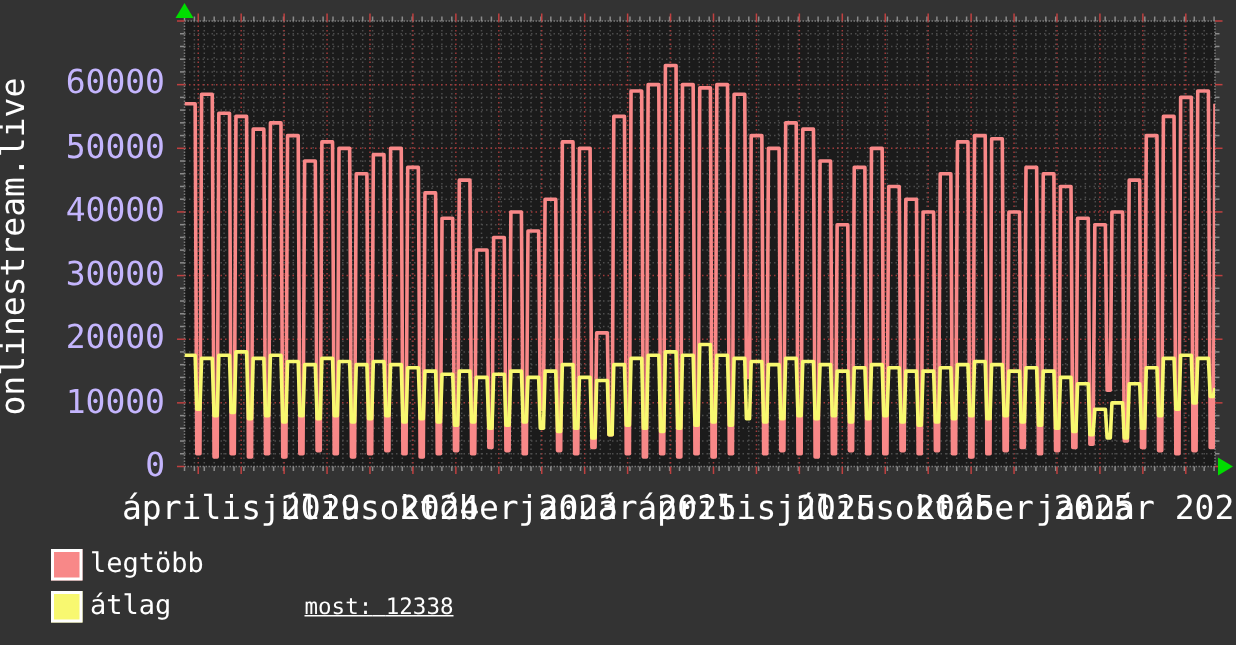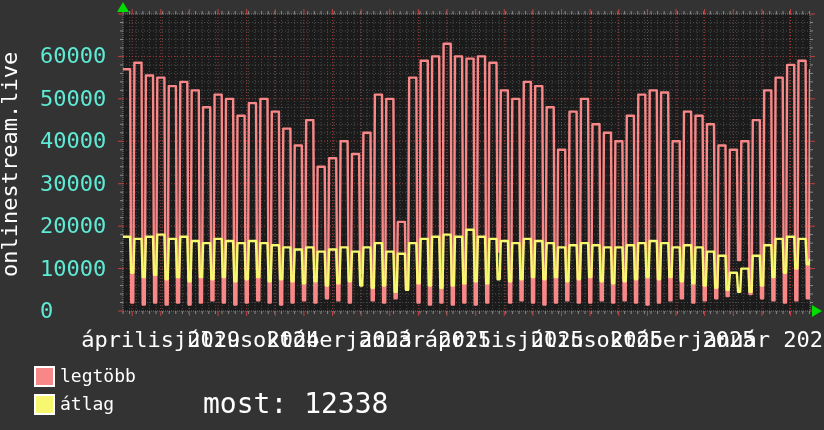--- a/index.html
+++ b/index.html
@@ -20,25 +20,24 @@
     transform:rotate(180deg);
     font-size:22px;
     letter-spacing:0px;
     color:#ffffff;
     text-align:center;
     white-space:nowrap;
   }
   .ylab{
     position:absolute;
     left:0;width:110px;
-    text-align:left;
+    text-align:right;
     font-size:22px;line-height:22px;
-    color:#5eead4;
+    color:#c4b5fd;
     white-space:pre;
-    margin-left:40px;
   }
   .xlab{
     position:absolute;
     top:329px;
     transform:translateX(-50%);
     font-size:22px;line-height:22px;
     color:#ffffff;
     white-space:pre;
   }
   #plot-svg{position:absolute;left:0;top:0;}
@@ -48,22 +47,23 @@
     width:17px;height:17px;
     border:2px solid #ffffff;
     box-sizing:content-box;
   }
   .legend-label{
     position:absolute;left:26px;top:0;
     font-size:18px;line-height:22px;white-space:pre;
   }
   .stat{
     position:absolute;
-    font-size:28px;line-height:22px;
+    font-size:15px;line-height:22px;
     white-space:pre;
+    text-decoration:underline;
   }
 </style>
 </head>
 <body>
 
 <div id="canvas">
 
   <div id="vertical-title">onlinestream.live</div>
 
   <div id="y-labels">

